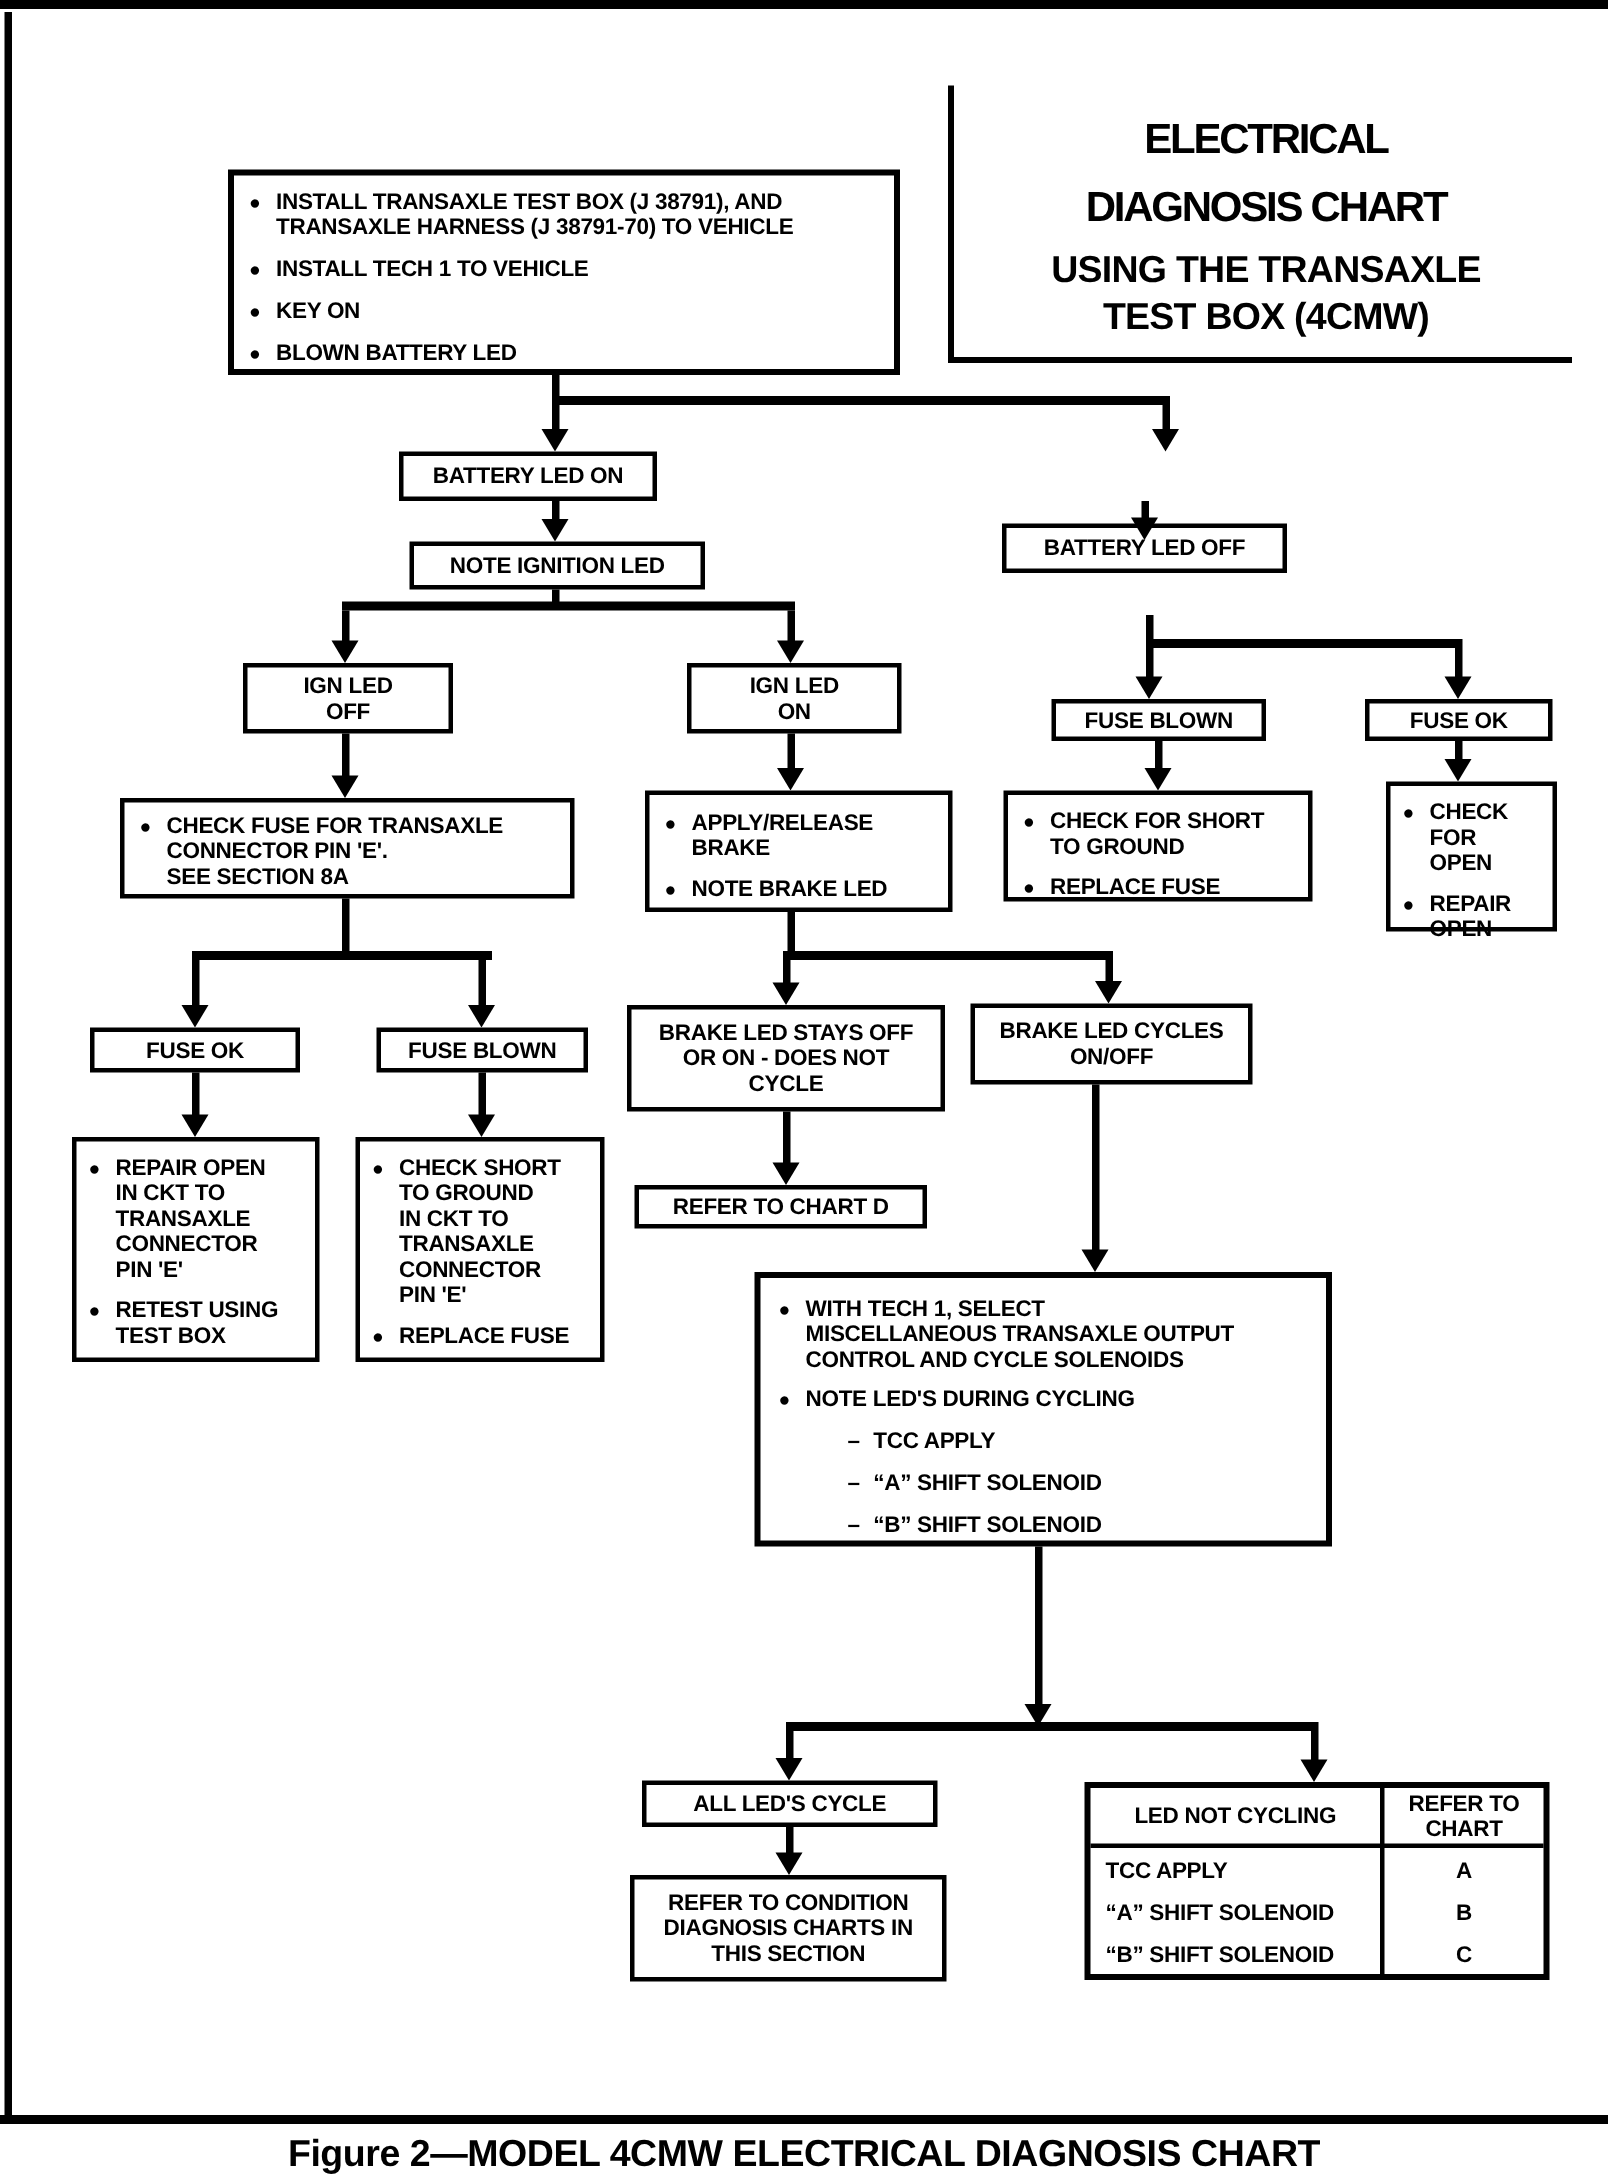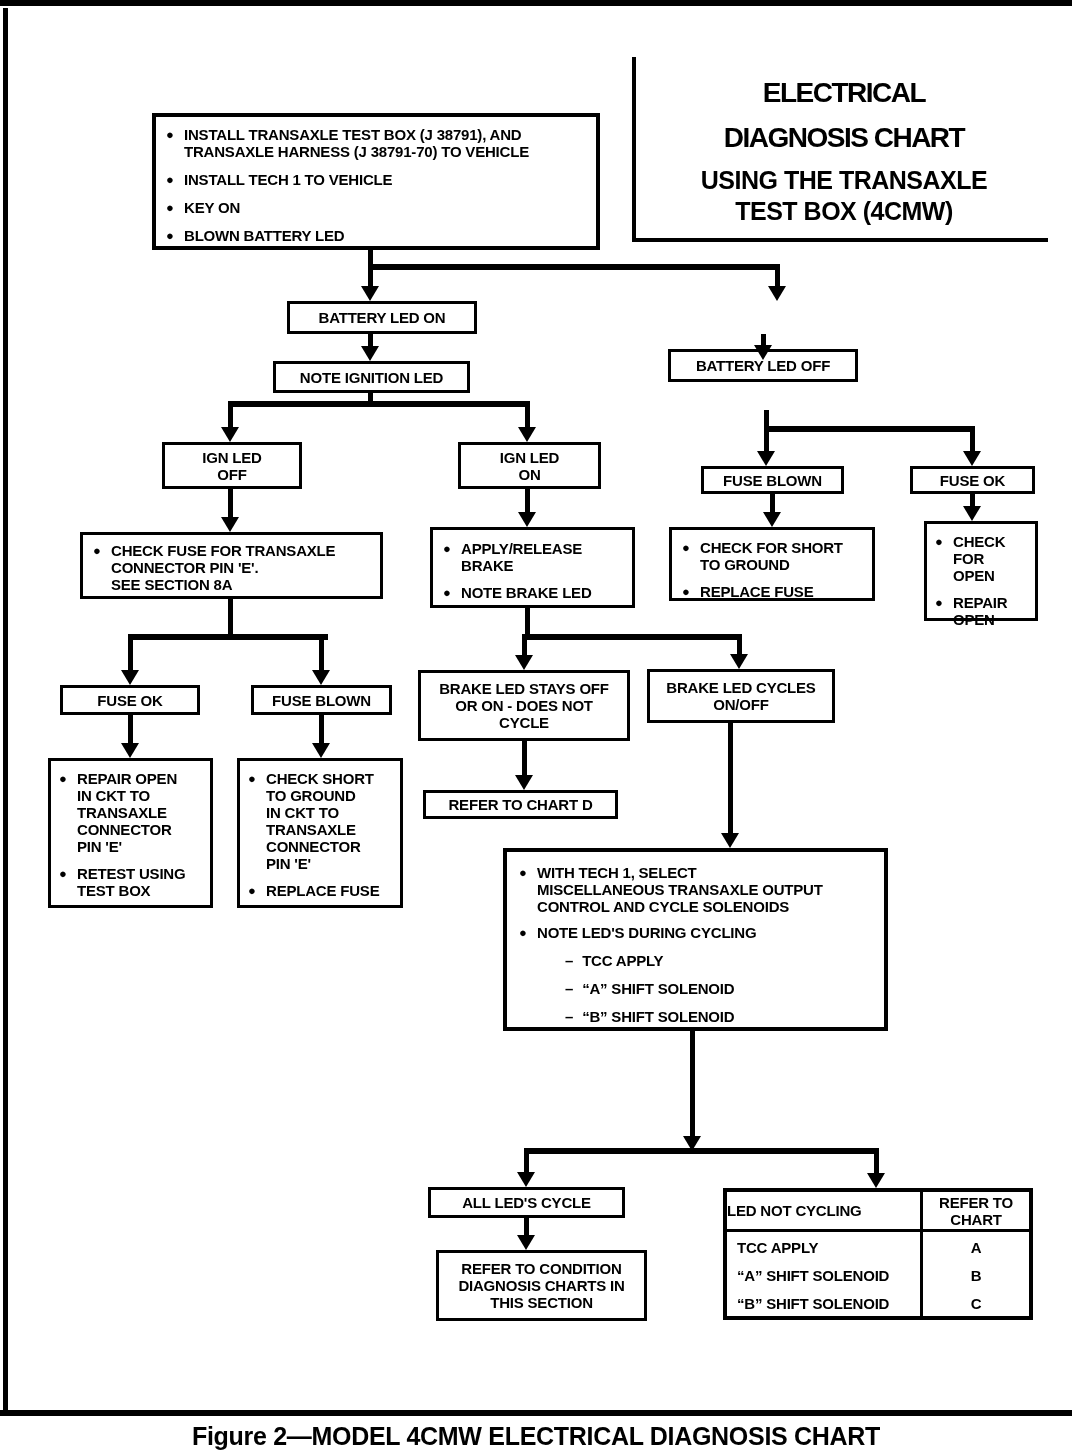--- a/index.html
+++ b/index.html
@@ -56,21 +56,21 @@
         <span>BLOWN BATTERY LED</span>
       </div>
   </div>
 
   <div class="vline" style="left:368px;top:250px;width:5px;height:38px;"></div>
   <div class="hline" style="left:368px;top:264px;width:412px;height:6px;"></div>
   <div class="arr" style="left:361px;top:286px;"></div>
   <div class="vline" style="left:775px;top:268px;width:5px;height:20px;"></div>
   <div class="arr" style="left:768px;top:286px;"></div>
 
-  <div class="box c fs15" style="left:287px;top:301px;width:190px;height:33px;">
+  <div class="box c fs15" style="left:266px;top:301px;width:172px;height:33px;">
       <span>BATTERY LED ON</span>
     </div>
   <div class="box c fs15" style="left:668px;top:301px;width:190px;height:33px;margin-top:48px;">
       <span>BATTERY LED OFF</span>
     </div>
 
   <div class="vline" style="left:368px;top:334px;width:5px;height:14px;"></div>
   <div class="arr" style="left:361px;top:346px;"></div>
   <div class="box c fs15" style="left:273px;top:361px;width:197px;height:32px;">
       <span>NOTE IGNITION LED</span>
@@ -247,28 +247,28 @@
   <div class="vline" style="left:524px;top:1154px;width:5px;height:20px;"></div>
   <div class="arr" style="left:517px;top:1172px;"></div>
   <div class="vline" style="left:874px;top:1154px;width:5px;height:20px;"></div>
   <div class="arr" style="left:867px;top:1173px;"></div>
 
   <div class="box c fs15" style="left:428px;top:1187px;width:197px;height:31px;">
       <span>ALL LED'S CYCLE</span>
     </div>
   <div class="vline" style="left:524px;top:1218px;width:5px;height:18px;"></div>
   <div class="arr" style="left:517px;top:1235px;"></div>
-  <div class="box c fs15" style="left:420px;top:1250px;width:211px;height:71px;margin-left:16px;">
+  <div class="box c fs15" style="left:420px;top:1250px;width:211px;height:71px;">
       <span>REFER TO CONDITION<br>DIAGNOSIS CHARTS IN<br>THIS SECTION</span>
     </div>
 
   <div class="box bd4" style="left:723px;top:1188px;width:310px;height:132px;">
     <div class="vline" style="left:193px;top:0;width:3px;height:124px;"></div>
     <div class="hline" style="left:0;top:37px;width:302px;height:3px;"></div>
-    <div class="cell fs15" style="left:0;top:0;width:193px;height:37px;">
+    <div class="cell fs15" style="left:0;top:0;width:193px;height:37px;justify-content:center;">
         <span>LED NOT CYCLING</span>
       </div>
     <div class="cell fs15" style="left:196px;top:0;width:106px;height:37px;justify-content:center;text-align:center;padding:0 14px;">
         <span>REFER TO CHART</span>
       </div>
     <div class="cell fs15" style="left:0;top:42px;width:193px;height:26px;padding-left:10px;">
         <span>TCC APPLY</span>
       </div>
     <div class="cell fs15" style="left:196px;top:42px;width:106px;height:26px;justify-content:center;">
         <span>A</span>

